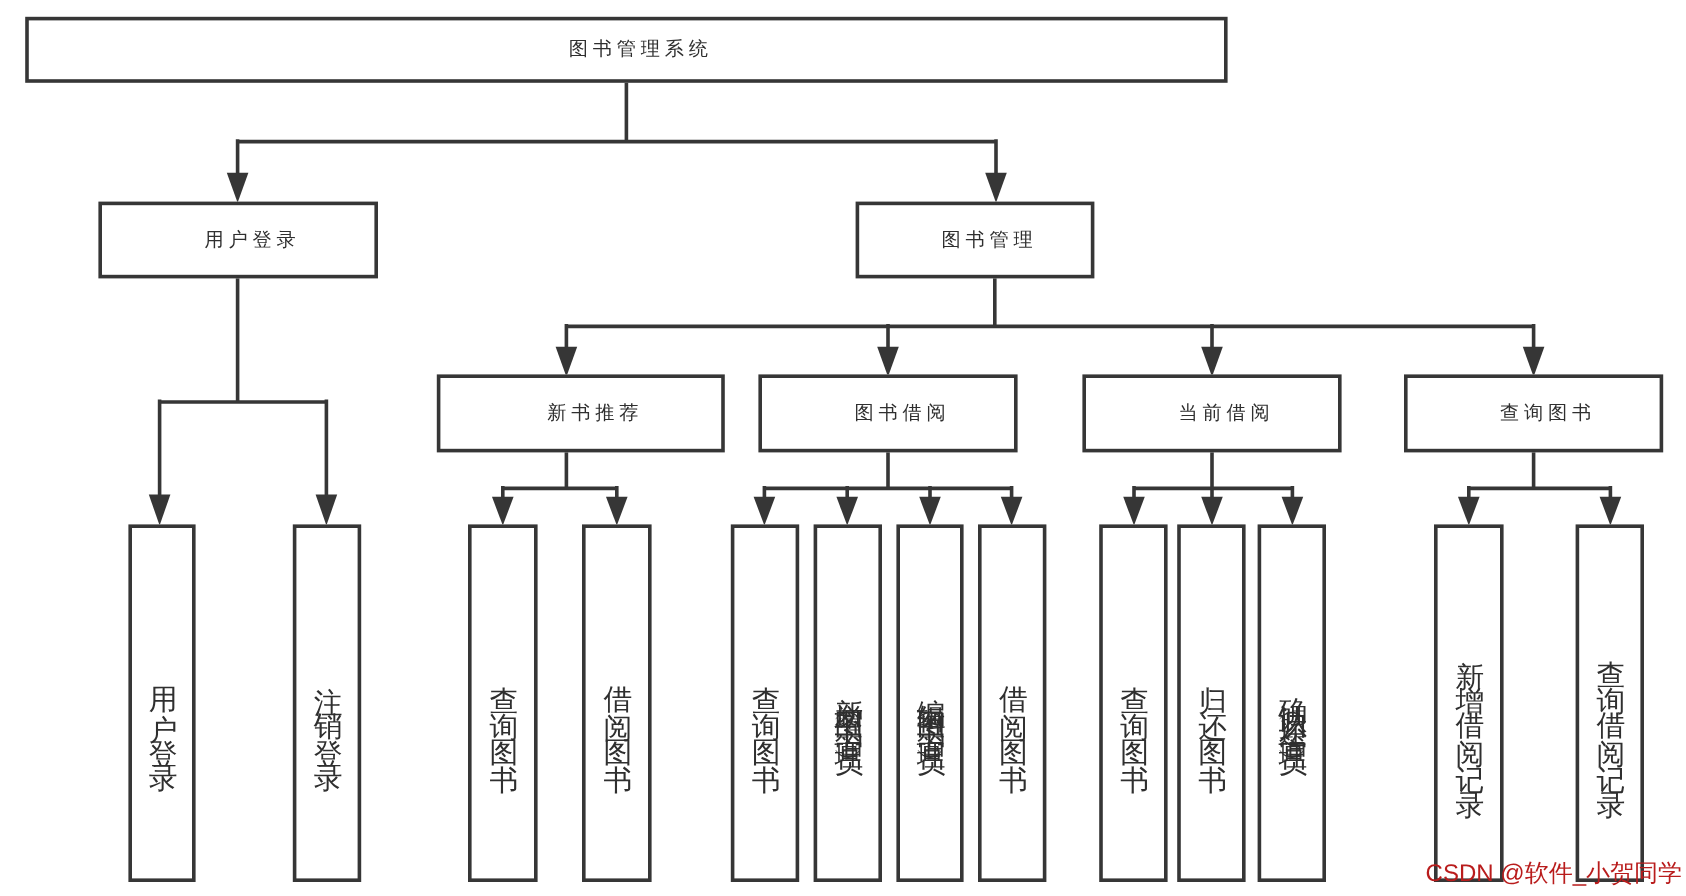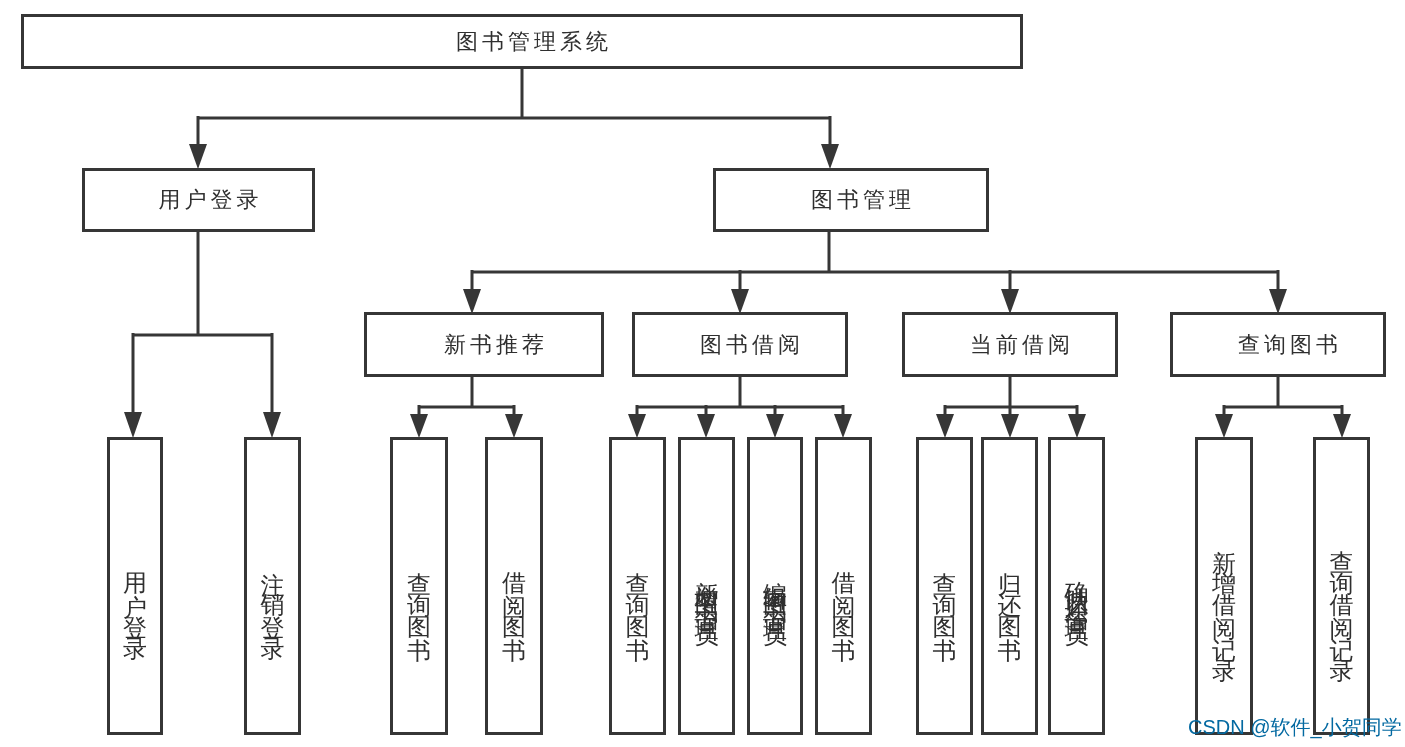--- a/index.html
+++ b/index.html
@@ -25,39 +25,39 @@
     box-sizing: border-box;
     background: #ffffff;
     border: 3px solid #363636;
     color: #2f2f2f;
     display: flex;
     align-items: center;
     justify-content: center;
     z-index: 2;
   }
   .h {
-    font-size: 22px;
+    font-size: 16px;
     letter-spacing: 4px;
     text-indent: 4px;
     white-space: nowrap;
     padding-left: 20px;
   }
   .v {
     writing-mode: vertical-rl;
     text-orientation: mixed;
     font-size: 24px;
     line-height: 1;
   }
   #watermark {
     position: absolute;
     left: 1188px;
     top: 714px;
     width: 215px;
     font-size: 20px;
-    color: #0369a1;
+    color: #b91c1c;
     white-space: nowrap;
     z-index: 5;
   }
 </style>
 </head>
 <body>
 
 <div id="stage">
 
   <svg id="connectors" width="1405" height="747" viewBox="0 0 1405 747">
@@ -106,21 +106,21 @@
     <g stroke="#363636" stroke-width="3" fill="none">
       <path d="M1278 375 V407 M1224 407 H1342 M1224 405 V416 M1342 405 V416"></path>
     </g>
     <polygon fill="#363636" points="1215,414 1233,414 1224,438"></polygon>
     <polygon fill="#363636" points="1333,414 1351,414 1342,438"></polygon>
   </svg>
 
   <div class="box h" style="left:21px; top:14px; width:1002px; height:55px;">图书管理系统</div>
 
   <div class="box h" style="left:82px; top:168px; width:233px; height:64px;">用户登录</div>
-  <div class="box h" style="left:713px; top:168px; width:276px; height:64px;">图书管理</div>
+  <div class="box h" style="left:713px; top:168px; width:199px; height:64px;">图书管理</div>
 
   <div class="box h" style="left:364px; top:312px; width:240px; height:65px;">新书推荐</div>
   <div class="box h" style="left:902px; top:312px; width:216px; height:65px;">当前借阅</div>
   <div class="box h" style="left:632px; top:312px; width:216px; height:65px;">图书借阅</div>
   <div class="box h" style="left:1170px; top:312px; width:216px; height:65px;">查询图书</div>
 
   <div class="box v" style="left: 107px; top: 437px; width: 56px; height: 298px; letter-spacing: 22px; padding-top: 22px;">用户登录</div>
   <div class="box v" style="left: 244px; top: 437px; width: 57px; height: 298px; letter-spacing: 22px; padding-top: 22px;">注销登录</div>
 
   <div class="box v" style="left: 390px; top: 437px; width: 58px; height: 298px; letter-spacing: 22px; padding-top: 22px;">查询图书</div>

